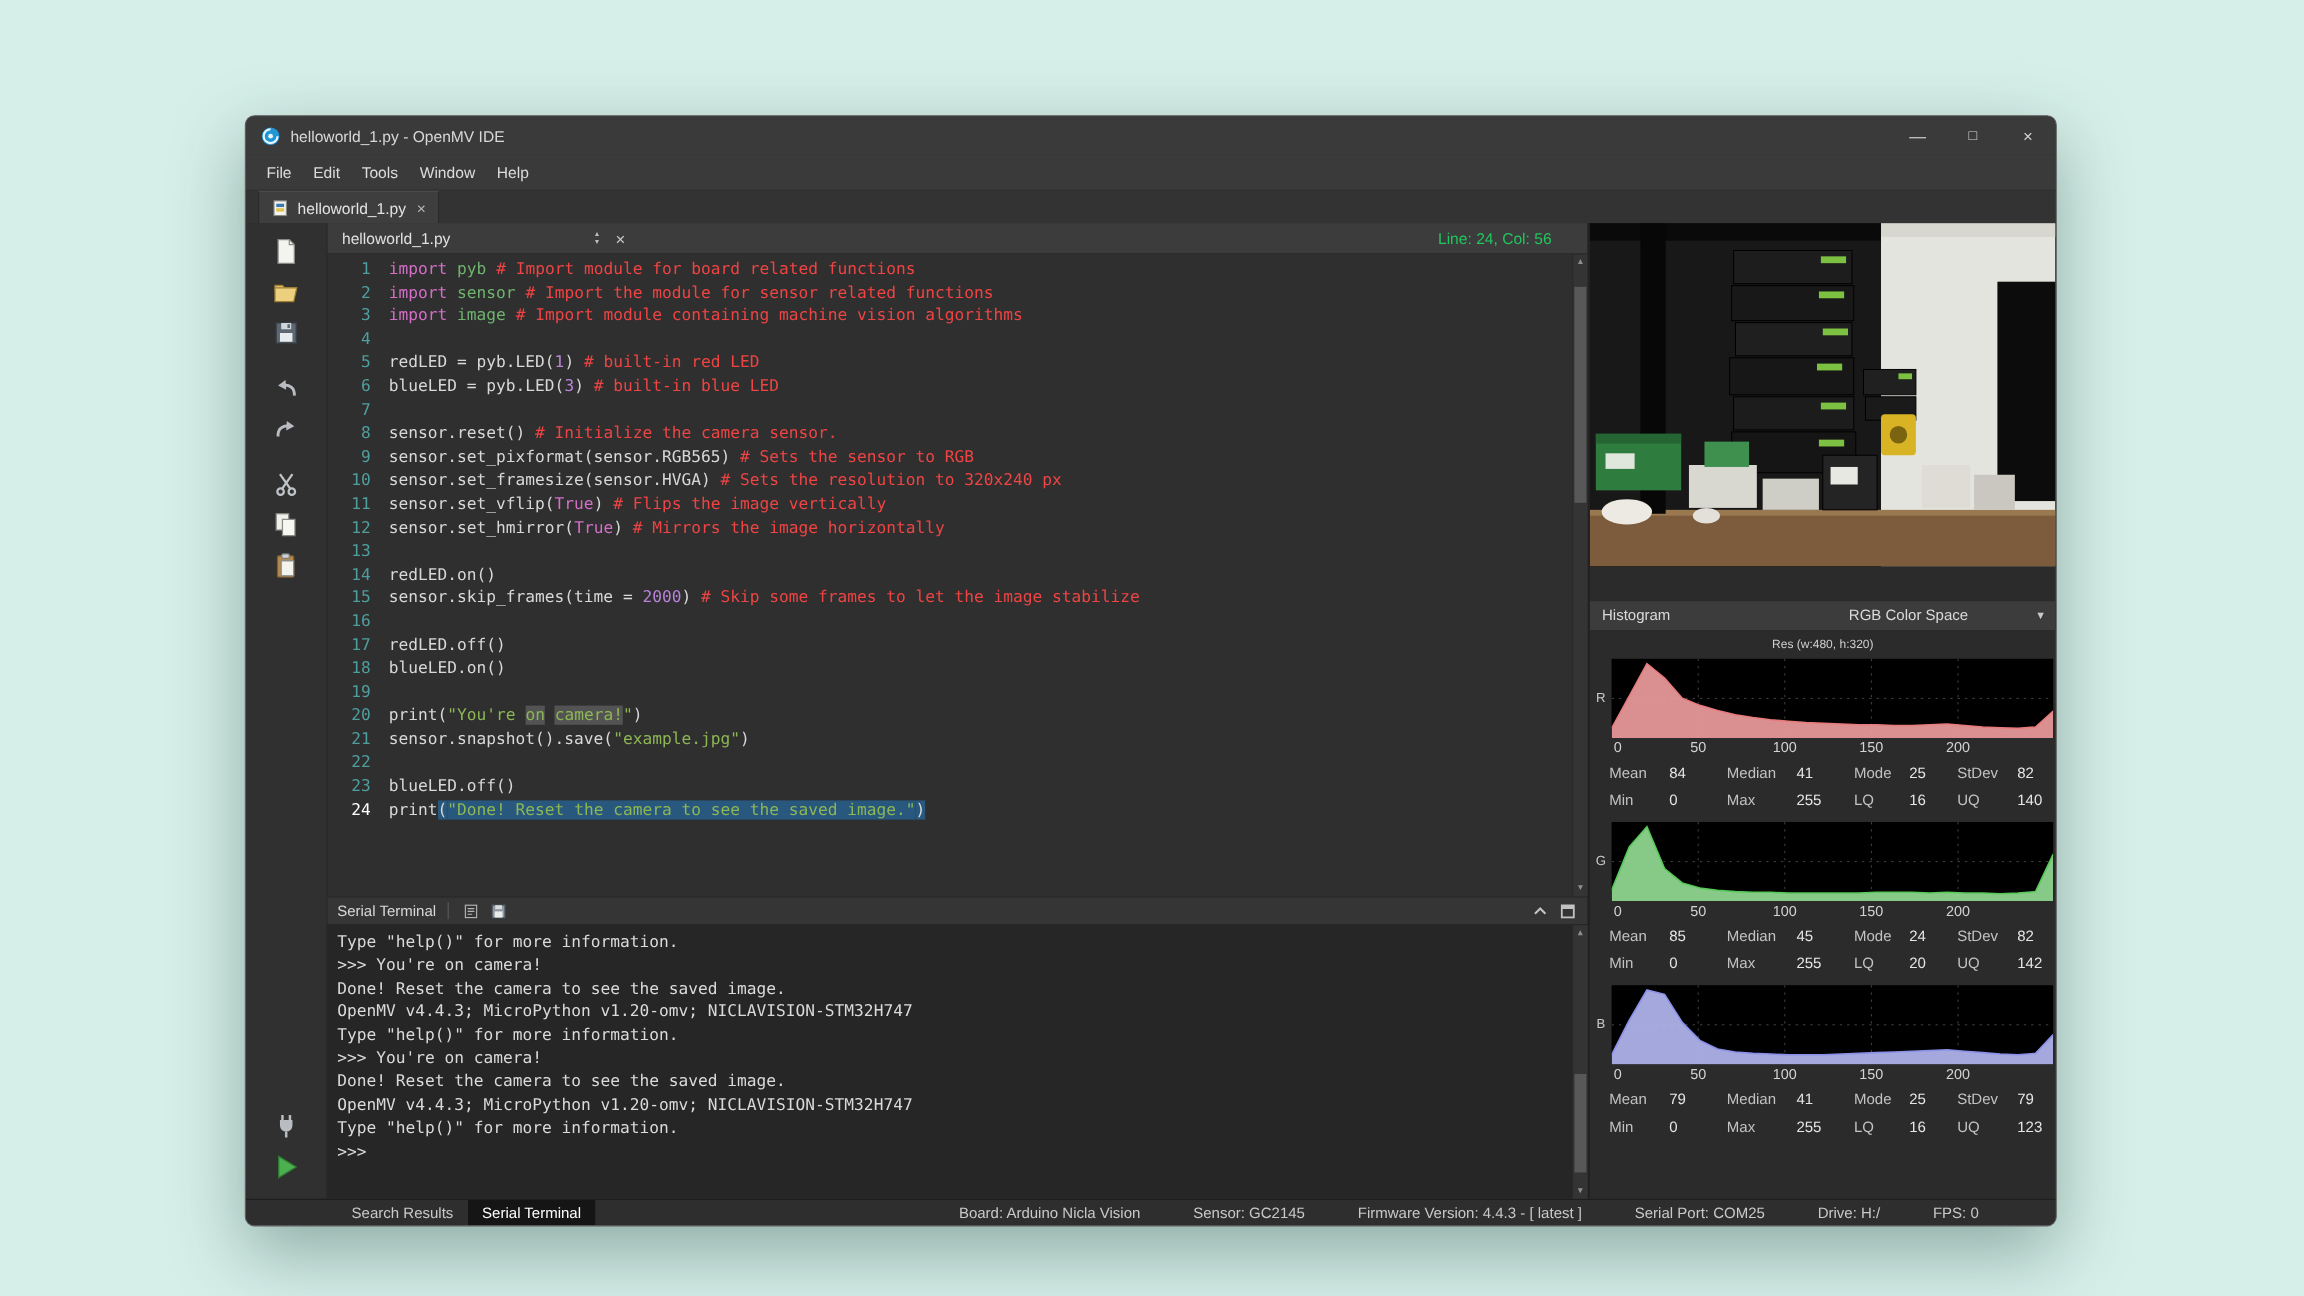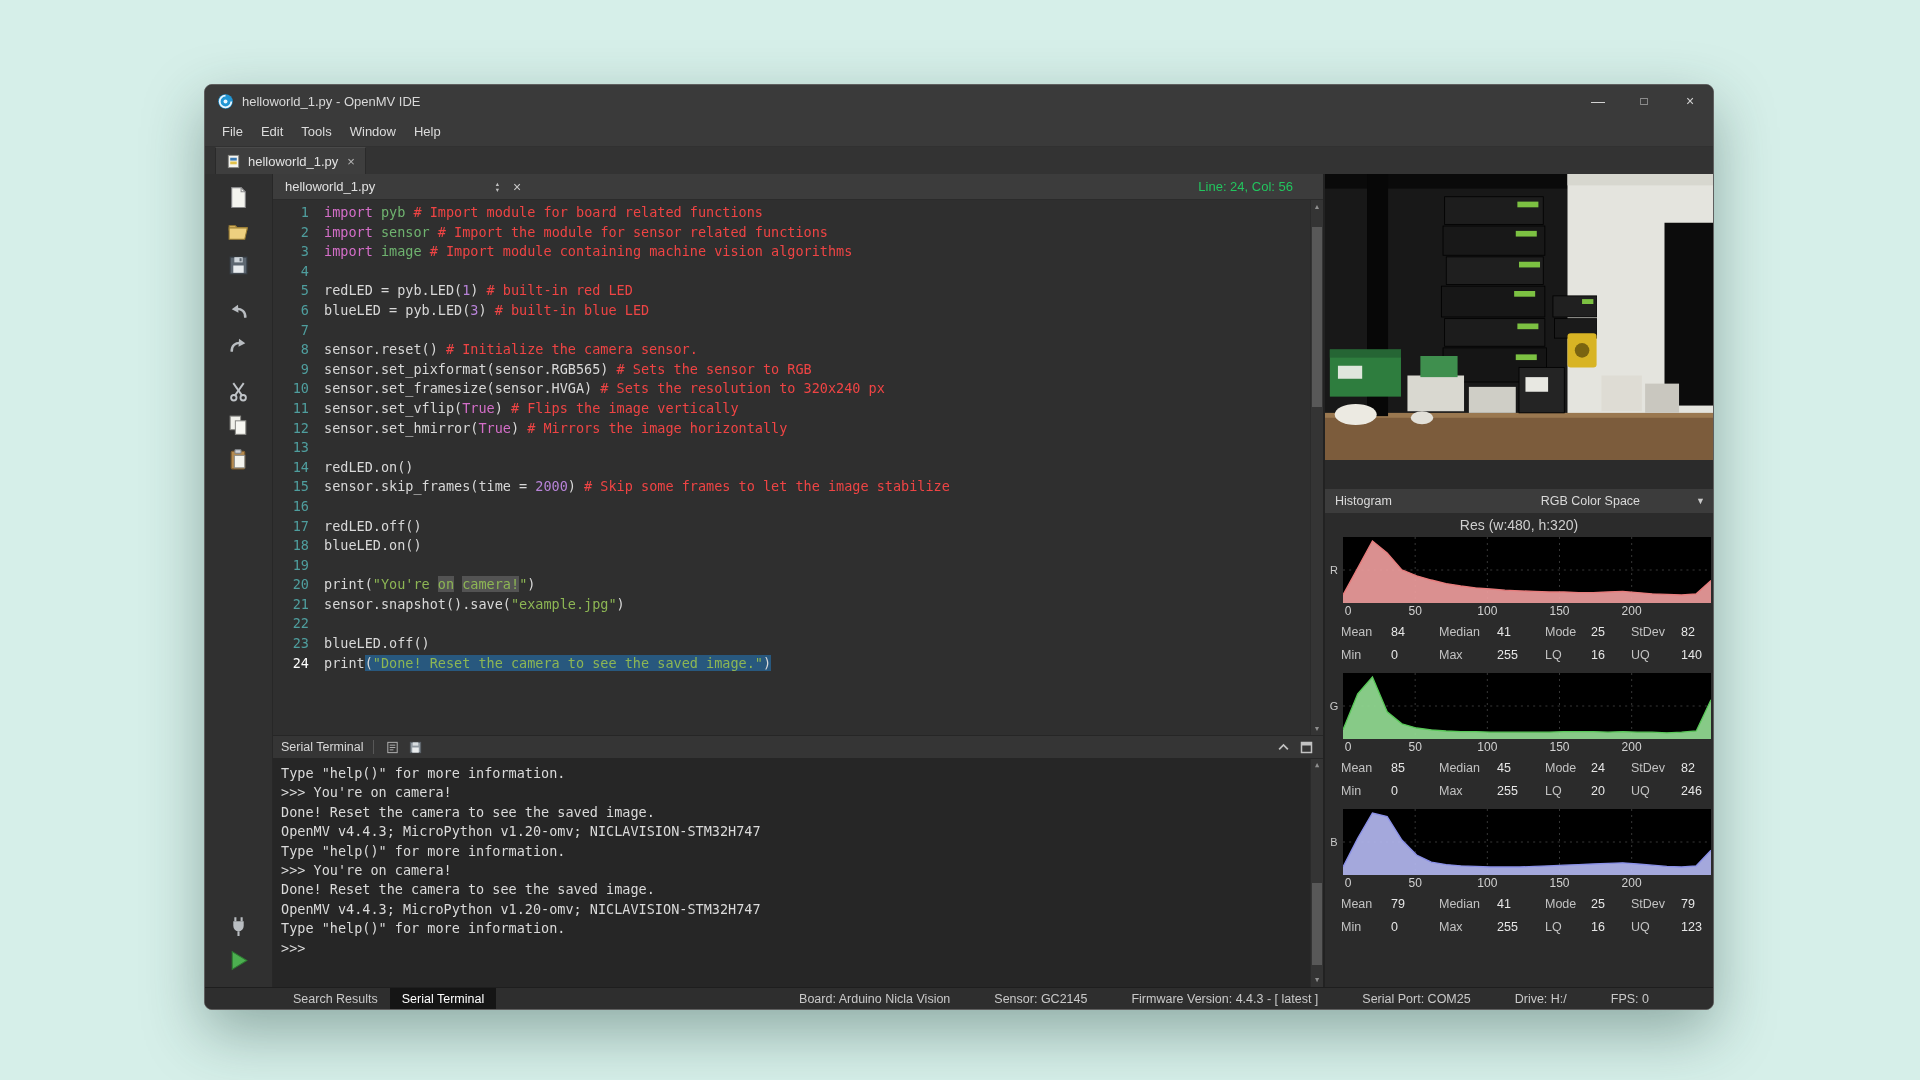--- a/index.html
+++ b/index.html
@@ -1,19 +1,19 @@
 <!DOCTYPE html>
 <html><head>
 <meta charset="utf-8">
 <style>
   *{margin:0;padding:0;box-sizing:border-box;}
   html,body{width:1920px;height:1080px;}
   body{background:#d6efe9;font-family:"Liberation Sans","DejaVu Sans",sans-serif;overflow:hidden;position:relative;}
 
-  .window{position:absolute;left:204px;top:84px;width:1510px;height:926px;background:#2f2f2f;
+  .window{position:absolute;left:204px;top:96px;width:1510px;height:926px;background:#2f2f2f;
     border:1px solid #5f5f5f;border-radius:8px;overflow:hidden;display:flex;flex-direction:column;
     box-shadow:0 22px 60px rgba(25,60,52,.38);}
 
   .titlebar{height:32px;background:#3a3a3a;display:flex;align-items:center;flex:none;}
   .tb-icon{width:17px;height:17px;margin:0 8px 0 12px;flex:none;}
   .tb-icon svg{display:block;width:100%;height:100%;}
   .tb-title{font-size:13px;color:#d8d8d8;}
   .push{flex:1;}
   .tb-btn{width:46px;height:32px;display:flex;align-items:center;justify-content:center;color:#d2d2d2;font-size:14px;}
   .tb-btn.max{font-size:12px;}
@@ -85,21 +85,21 @@
   .fb-header{height:27px;background:#3c3c3c;display:flex;align-items:center;padding:0 8px;font-size:13px;color:#dadada;gap:4px;flex:none;}
   .fb-btn{padding:3px 7px;font-size:12.5px;color:#e0e0e0;}
   .fb-btn.pressed{background:#1d1d1d;border:1px solid #101010;color:#fff;}
   .fb-image{height:286px;flex:none;background:#101010;}
   .fb-image svg{display:block;width:100%;height:100%;}
   .panel-gap{height:29px;flex:none;}
 
   .hist-header{height:24px;background:#3c3c3c;display:flex;align-items:center;padding:0 8px 0 10px;font-size:12.5px;color:#dadada;flex:none;}
   .combo-label{margin-left:auto;margin-right:56px;}
   .combo-arrow{color:#c9c9c9;font-size:9px;}
-  .hist-res{height:24px;display:flex;align-items:center;justify-content:center;color:#cfcfcf;font-size:14px;flex:none;}
+  .hist-res{height:24px;display:flex;align-items:center;justify-content:center;color:#cfcfcf;font-size:10px;flex:none;}
 
   .hist-block{margin-bottom:7px;}
   .hist-plot-row{display:flex;height:66px;}
   .hist-ch-label{width:18px;display:flex;align-items:center;justify-content:center;color:#c9c9c9;font-size:11px;}
   .hist-plot{flex:1;background:#000;margin-right:2px;}
   .hist-plot svg{display:block;}
   .hist-xlabels{position:relative;height:17px;margin-left:18px;margin-right:2px;font-size:12px;color:#d2d2d2;}
   .hx{position:absolute;top:1px;}
   .hist-stats{display:grid;grid-template-columns:98px 106px 86px 1fr;padding:1px 4px 1px 16px;font-size:12.5px;height:23px;align-items:center;}
   .stat-cell{display:flex;}
@@ -512,21 +512,21 @@
               <span class="stat-cell">
                 <span class="sl">Max</span>
                 <span class="sv">255</span>
               </span>
               <span class="stat-cell">
                 <span class="sl">LQ</span>
                 <span class="sv">20</span>
               </span>
               <span class="stat-cell">
                 <span class="sl">UQ</span>
-                <span class="sv">246</span>
+                <span class="sv">142</span>
               </span>
             </div>
           </div>
           <div class="hist-block">
             <div class="hist-plot-row">
               <div class="hist-ch-label">B</div>
               <div class="hist-plot">
                 <svg viewBox="0 0 360 66" preserveAspectRatio="none" width="100%" height="100%">
                   <line x1="70.6" x2="70.6" y1="0" y2="66" stroke="#9a9a9a" stroke-width="0.7" stroke-dasharray="2 4" opacity="0.5"></line>
                   <line x1="141.2" x2="141.2" y1="0" y2="66" stroke="#9a9a9a" stroke-width="0.7" stroke-dasharray="2 4" opacity="0.5"></line>

